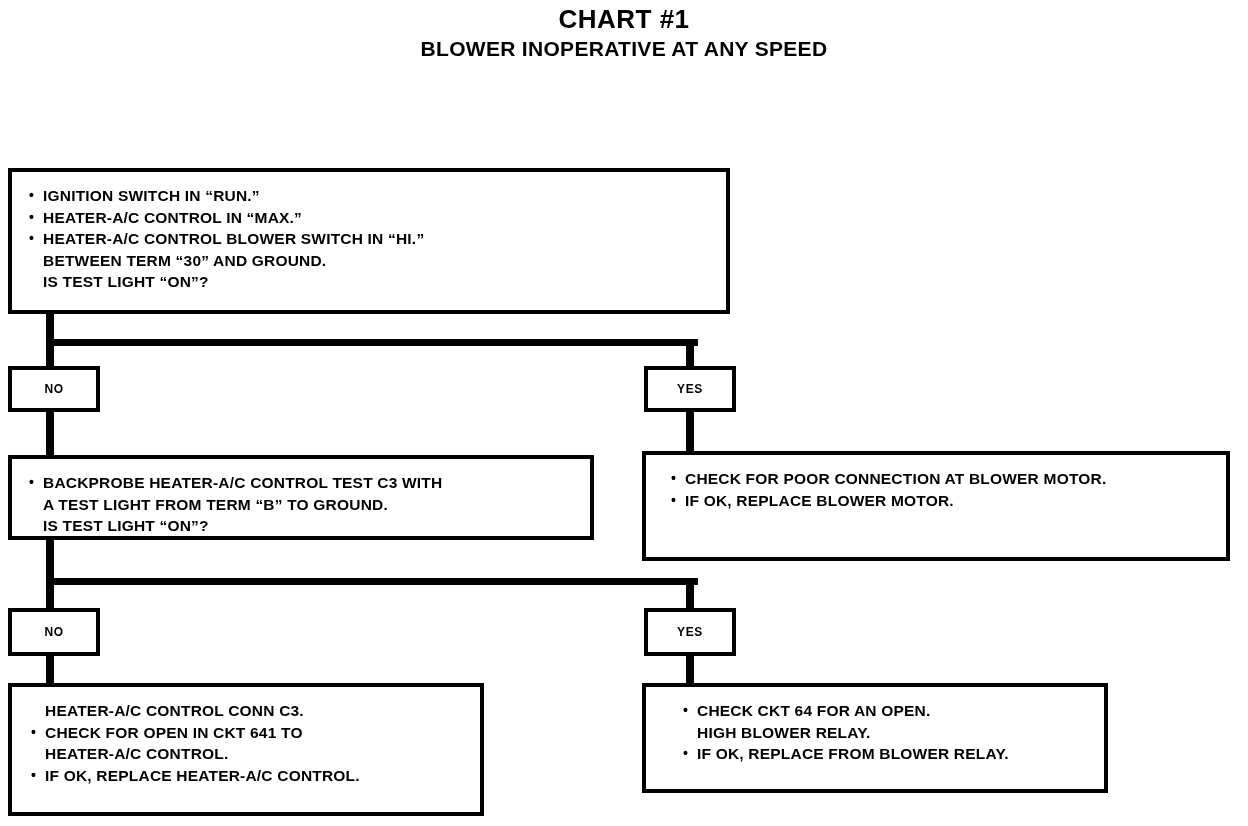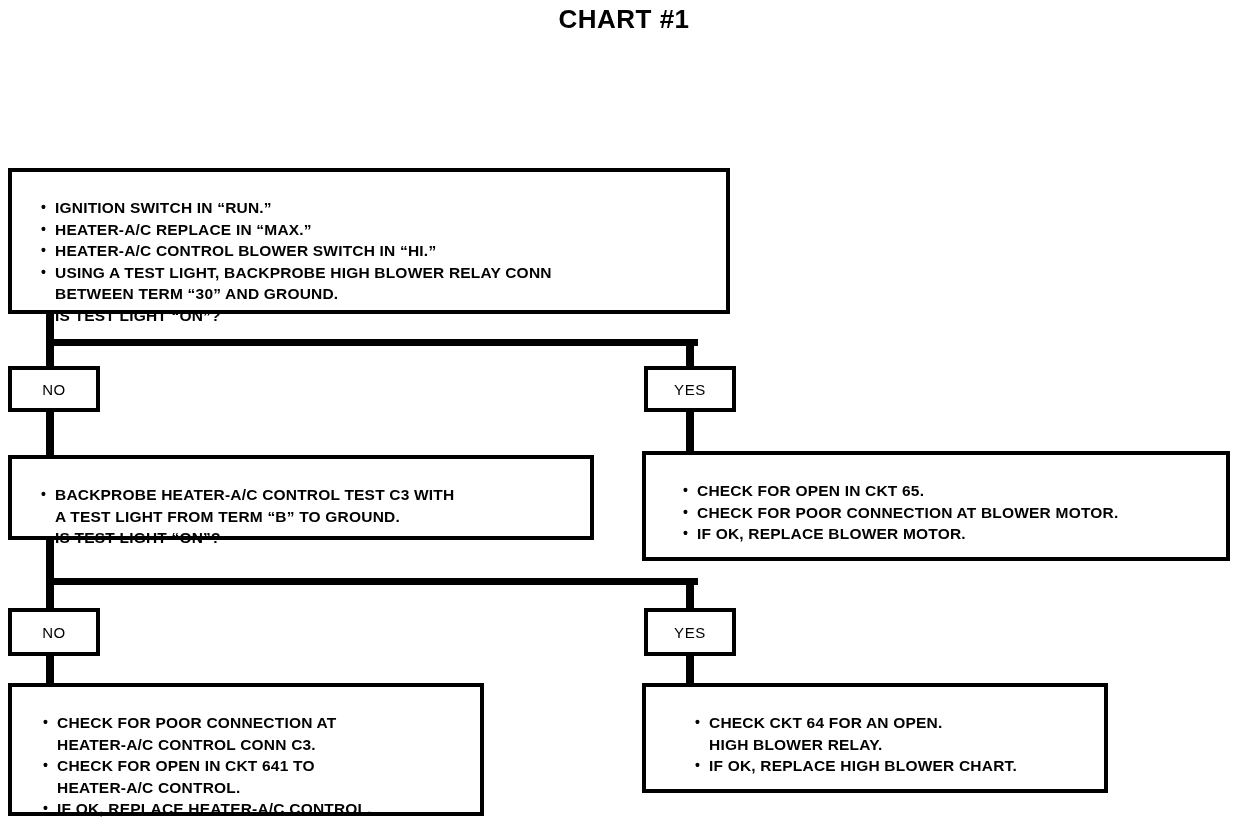--- a/index.html
+++ b/index.html
@@ -42,21 +42,21 @@
   }
   .node {
     position: absolute;
     border: 4px solid #000000;
     background: #ffffff;
     box-sizing: border-box;
     z-index: 3;
   }
   .node-list {
     list-style: none;
-    margin: 16px;
+    margin: 4px;
     padding: 0;
   }
   .node-list li {
     position: relative;
     font-size: 15.5px;
     font-weight: bold;
     line-height: 21.5px;
     letter-spacing: 0.2px;
     padding-left: 15px;
     white-space: pre-wrap;
@@ -78,40 +78,41 @@
     position: absolute;
     border: 4px solid #000000;
     background: #ffffff;
     box-sizing: border-box;
     display: flex;
     align-items: center;
     justify-content: center;
     z-index: 3;
   }
   .decision span {
-    font-size: 15px;
-    font-weight: normal;
+    font-size: 12px;
+    font-weight: bold;
     letter-spacing: 0.6px;
   }
   .conn {
     position: absolute;
     background: #000000;
     z-index: 1;
   }
   .inner-pad {
     padding: 9px 10px 8px 12px;
   }
 </style>
 </head>
 <body>
 
 <div id="chart-root">
 
   <div class="title-block">
     <div class="title-main">CHART #1</div>
+    <div class="title-sub">BLOWER INOPERATIVE AT ANY SPEED</div>
   </div>
 
   <div class="conn" style="left:46px; top:309px; width:8px; height:37px;"></div>
 
   <div class="conn" style="left:46px; top:339px; width:652px; height:7px;"></div>
 
   <div class="conn" style="left:46px; top:339px; width:8px; height:28px;"></div>
 
   <div class="conn" style="left:686px; top:339px; width:8px; height:28px;"></div>
 
@@ -127,23 +128,22 @@
 
   <div class="conn" style="left:686px; top:578px; width:8px; height:34px;"></div>
 
   <div class="conn" style="left:46px; top:654px; width:8px; height:32px;"></div>
 
   <div class="conn" style="left:686px; top:654px; width:8px; height:32px;"></div>
 
   <div class="node" style="left:8px; top:168px; width:722px; height:146px;">
     <ul class="node-list inner-pad">
       <li>IGNITION SWITCH IN “RUN.”</li>
-      <li>HEATER-A/C REPLACE IN “MAX.”</li>
+      <li>HEATER-A/C CONTROL IN “MAX.”</li>
       <li>HEATER-A/C CONTROL BLOWER SWITCH IN “HI.”</li>
-      <li>USING A TEST LIGHT, BACKPROBE HIGH BLOWER RELAY CONN</li>
       <li class="cont">BETWEEN TERM “30” AND GROUND.</li>
       <li class="cont">IS TEST LIGHT “ON”?</li>
     </ul>
   </div>
 
   <div class="decision" style="left:8px; top:366px; width:92px; height:46px;">
     <span>NO</span>
   </div>
 
   <div class="decision" style="left:644px; top:366px; width:92px; height:46px;">
@@ -153,45 +153,43 @@
   <div class="node" style="left:8px; top:455px; width:586px; height:85px;">
     <ul class="node-list inner-pad">
       <li>BACKPROBE HEATER-A/C CONTROL TEST C3 WITH</li>
       <li class="cont">A TEST LIGHT FROM TERM “B” TO GROUND.</li>
       <li class="cont">IS TEST LIGHT “ON”?</li>
     </ul>
   </div>
 
   <div class="node" style="left:642px; top:451px; width:588px; height:110px;">
     <ul class="node-list inner-pad" style="padding-left:20px;">
-      <li>CHECK FOR OPEN IN CKT 65.</li>
       <li>CHECK FOR POOR CONNECTION AT BLOWER MOTOR.</li>
       <li>IF OK, REPLACE BLOWER MOTOR.</li>
     </ul>
   </div>
 
   <div class="decision" style="left:8px; top:608px; width:92px; height:48px;">
     <span>NO</span>
   </div>
 
   <div class="decision" style="left:644px; top:608px; width:92px; height:48px;">
     <span>YES</span>
   </div>
 
   <div class="node" style="left:8px; top:683px; width:476px; height:133px;">
     <ul class="node-list inner-pad" style="padding-left:14px;">
-      <li>CHECK FOR POOR CONNECTION AT</li>
       <li class="cont">HEATER-A/C CONTROL CONN C3.</li>
       <li>CHECK FOR OPEN IN CKT 641 TO</li>
       <li class="cont">HEATER-A/C CONTROL.</li>
       <li>IF OK, REPLACE HEATER-A/C CONTROL.</li>
     </ul>
   </div>
 
   <div class="node" style="left:642px; top:683px; width:466px; height:110px;padding-left:12px;">
     <ul class="node-list inner-pad" style="padding-left:20px;">
       <li>CHECK CKT 64 FOR AN OPEN.</li>
       <li class="cont">HIGH BLOWER RELAY.</li>
-      <li>IF OK, REPLACE HIGH BLOWER CHART.</li>
+      <li>IF OK, REPLACE FROM BLOWER RELAY.</li>
     </ul>
   </div>
 
 </div>
 
 </body></html>

